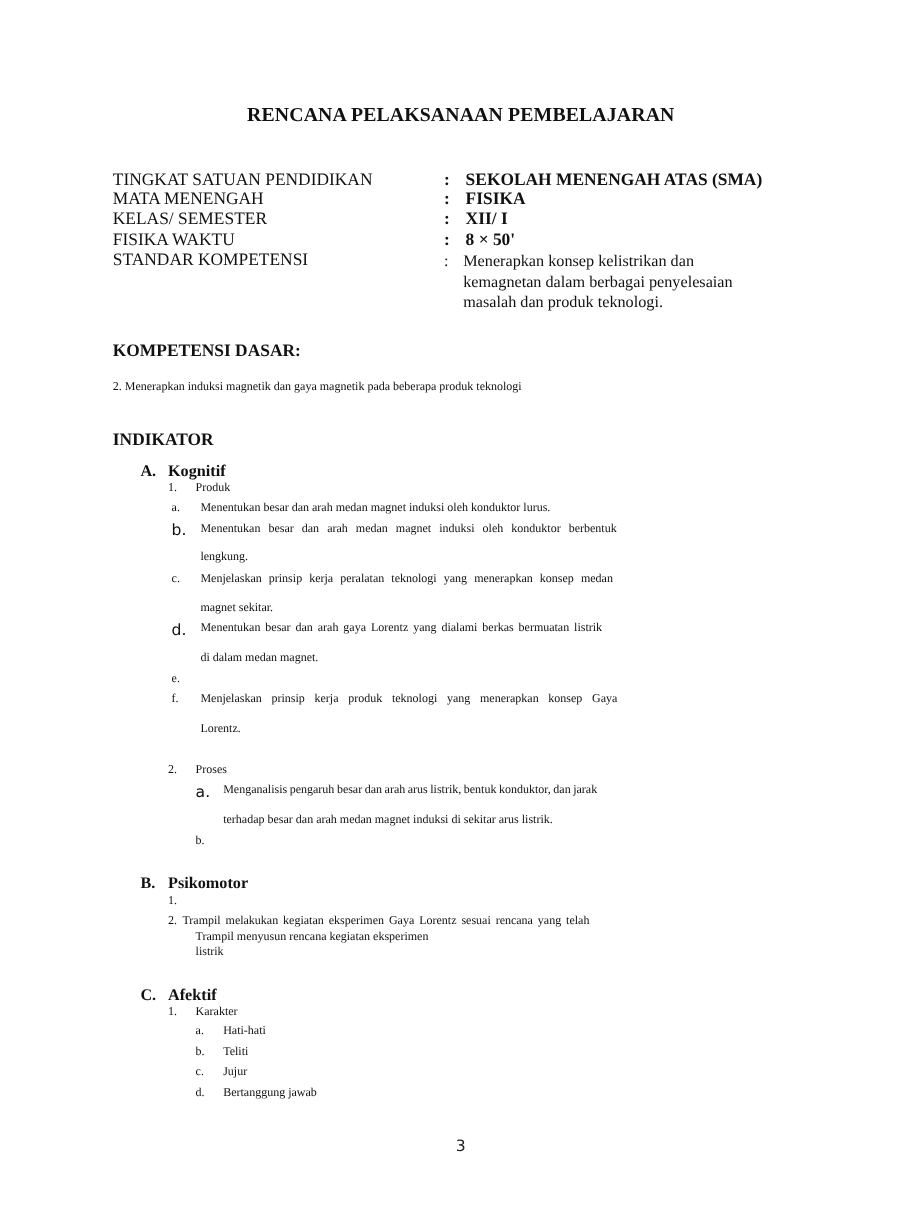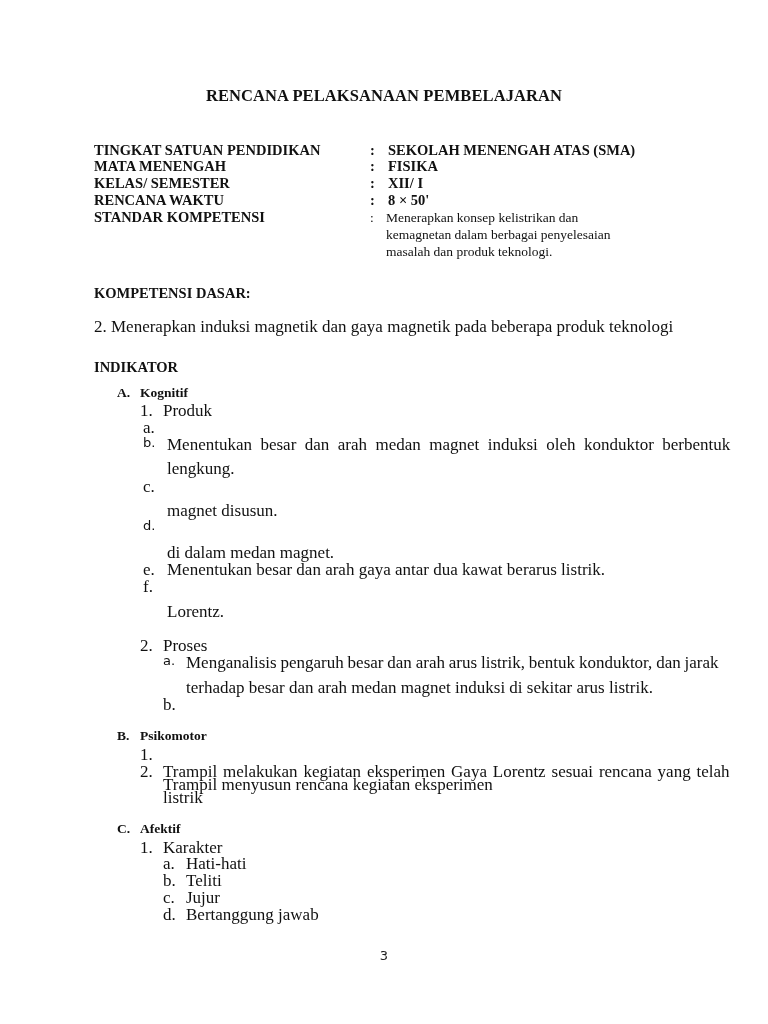--- a/index.html
+++ b/index.html
@@ -3,27 +3,27 @@
   <meta charset="utf-8">
   <style>
     html, body { margin: 0; padding: 0; }
     body {
       width: 768px; height: 1024px; background: #ffffff; position: relative; overflow: hidden;
       font-family: "Liberation Serif", serif; color: #111111;
     }
     .page { position: absolute; left: 0; top: 0; width: 768px; height: 1024px; }
     .abs { position: absolute; white-space: nowrap; }
     .title { left: 0; width: 768px; text-align: center; top: 86px; font-size: 16.5px; font-weight: bold; letter-spacing: 0.1px; }
-    .hdr-label { left: 94px; font-size: 14.5px; font-weight: bold; }
+    .hdr-label { left: 94px; font-size: 14.5px; font-weight: normal; }
     .hdr-colon { left: 370px; font-size: 14.5px; font-weight: bold; }
     .hdr-val { left: 388px; font-size: 14.5px; font-weight: bold; }
     .hdr-colon-n { left: 370px; font-size: 13.5px; }
     .hdr-val-n { left: 386px; font-size: 13.5px; }
     .sec { left: 94px; font-size: 14.5px; font-weight: bold; }
-    .body-txt { font-size: 17px; }
+    .body-txt { font-size: 10px; }
     .sub-h { font-size: 13.5px; font-weight: bold; }
     .pagenum { left: 0; width: 768px; text-align: center; top: 948px; font-family: "DejaVu Sans", sans-serif; font-size: 13px; color: #222; }
   </style>
 </head>
 <body>
 
 <div class="page">
 
   <div class="abs title">RENCANA PELAKSANAAN PEMBELAJARAN</div>
 
@@ -33,21 +33,21 @@
     <div class="abs hdr-val" style="top:142px">SEKOLAH MENENGAH ATAS (SMA)</div>
 
     <div class="abs hdr-label" style="top:158px">MATA MENENGAH</div>
     <div class="abs hdr-colon" style="top:158px">:</div>
     <div class="abs hdr-val" style="top:158px">FISIKA</div>
 
     <div class="abs hdr-label" style="top:175px">KELAS/ SEMESTER</div>
     <div class="abs hdr-colon" style="top:175px">:</div>
     <div class="abs hdr-val" style="top:175px">XII/ I</div>
 
-    <div class="abs hdr-label" style="top:192px">RENCANA WAKTU</div>
+    <div class="abs hdr-label" style="top:192px">FISIKA WAKTU</div>
     <div class="abs hdr-colon" style="top:192px">:</div>
     <div class="abs hdr-val" style="top:192px">8 × 50'</div>
 
     <div class="abs hdr-label" style="top:209px">STANDAR KOMPETENSI</div>
     <div class="abs hdr-colon-n" style="top:210px">:</div>
     <div class="abs hdr-val-n" style="top:210px">Menerapkan  konsep kelistrikan dan</div>
     <div class="abs hdr-val-n" style="top:227px">kemagnetan dalam berbagai penyelesaian</div>
     <div class="abs hdr-val-n" style="top:244px">masalah dan produk teknologi.</div>
   </div>
 
@@ -56,54 +56,57 @@
 
   <div class="abs sec" style="top:359px">INDIKATOR</div>
 
   <div class="abs sub-h" style="left:117px; top:385px">A.</div>
   <div class="abs sub-h" style="left:140px; top:385px">Kognitif</div>
 
   <div class="abs body-txt" style="left:140px; top:401px">1.</div>
   <div class="abs body-txt" style="left:163px; top:401px">Produk</div>
 
   <div class="abs body-txt" style="left:143px; top:418px">a.</div>
+  <div class="abs body-txt" style="left:167px; top:418px">Menentukan besar dan arah medan magnet induksi oleh konduktor lurus.</div>
 
   <div class="abs body-txt" style="left:143px; top:435px; font-family:'DejaVu Sans',sans-serif; font-size:13px;">b.</div>
   <div class="abs body-txt" style="left:167px; top:435px; word-spacing:4.2px;">Menentukan besar dan arah medan magnet induksi oleh konduktor berbentuk</div>
   <div class="abs body-txt" style="left:167px; top:459px">lengkung.</div>
 
   <div class="abs body-txt" style="left:143px; top:477px">c.</div>
-  <div class="abs body-txt" style="left:167px; top:501px">magnet disusun.</div>
+  <div class="abs body-txt" style="left:167px; top:477px; word-spacing:3.4px;">Menjelaskan prinsip kerja peralatan teknologi yang menerapkan konsep medan</div>
+  <div class="abs body-txt" style="left:167px; top:501px">magnet sekitar.</div>
 
   <div class="abs body-txt" style="left:143px; top:518px; font-family:'DejaVu Sans',sans-serif; font-size:13px;">d.</div>
+  <div class="abs body-txt" style="left:167px; top:518px; word-spacing:1.6px;">Menentukan besar dan arah gaya Lorentz yang dialami berkas bermuatan listrik</div>
   <div class="abs body-txt" style="left:167px; top:543px">di dalam medan magnet.</div>
 
   <div class="abs body-txt" style="left:143px; top:560px">e.</div>
-  <div class="abs body-txt" style="left:167px; top:560px">Menentukan besar dan arah gaya antar dua kawat berarus listrik.</div>
 
   <div class="abs body-txt" style="left:143px; top:577px">f.</div>
+  <div class="abs body-txt" style="left:167px; top:577px; word-spacing:5.6px;">Menjelaskan prinsip kerja produk teknologi yang menerapkan  konsep Gaya</div>
   <div class="abs body-txt" style="left:167px; top:602px">Lorentz.</div>
 
   <div class="abs body-txt" style="left:140px; top:636px">2.</div>
   <div class="abs body-txt" style="left:163px; top:636px">Proses</div>
 
   <div class="abs body-txt" style="left:163px; top:653px; font-family:'DejaVu Sans',sans-serif; font-size:13px;">a.</div>
   <div class="abs body-txt" style="left:186px; top:678px">terhadap besar dan arah medan magnet induksi di sekitar arus listrik.</div>
   <div class="abs body-txt" style="left:186px; top:653px; word-spacing:-0.4px;">Menganalisis pengaruh besar dan arah arus listrik, bentuk konduktor, dan jarak</div>
 
   <div class="abs body-txt" style="left:163px; top:695px">b.</div>
 
   <div class="abs sub-h" style="left:117px; top:728px">B.</div>
   <div class="abs sub-h" style="left:140px; top:728px">Psikomotor</div>
 
   <div class="abs body-txt" style="left:140px; top:745px">1.</div>
   <div class="abs body-txt" style="left:163px; top:775px">Trampil menyusun rencana kegiatan eksperimen</div>
 
   <div class="abs body-txt" style="left:140px; top:762px">2.</div>
-  <div class="abs body-txt" style="left:163px; top:762px; word-spacing:1.6px;">Trampil melakukan kegiatan eksperimen Gaya Lorentz sesuai rencana yang telah</div>
+  <div class="abs body-txt" style="left:152px; top:762px; word-spacing:1.6px;">Trampil melakukan kegiatan eksperimen Gaya Lorentz sesuai rencana yang telah</div>
   <div class="abs body-txt" style="left:163px; top:788px">listrik</div>
 
   <div class="abs sub-h" style="left:117px; top:821px">C.</div>
   <div class="abs sub-h" style="left:140px; top:821px">Afektif</div>
 
   <div class="abs body-txt" style="left:140px; top:838px">1.</div>
   <div class="abs body-txt" style="left:163px; top:838px">Karakter</div>
 
   <div class="abs body-txt" style="left:163px; top:854px">a.</div>
   <div class="abs body-txt" style="left:186px; top:854px">Hati-hati</div>

